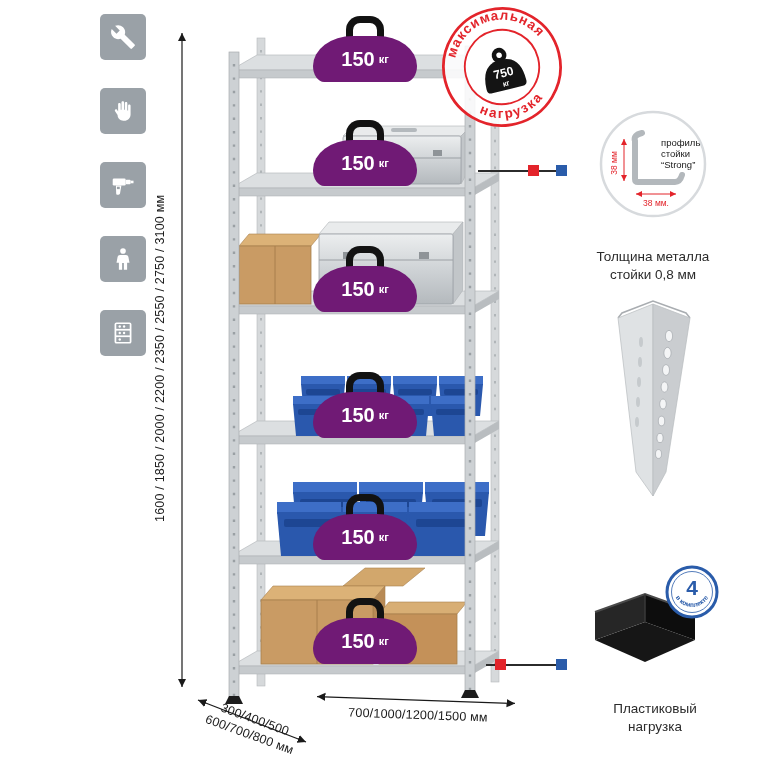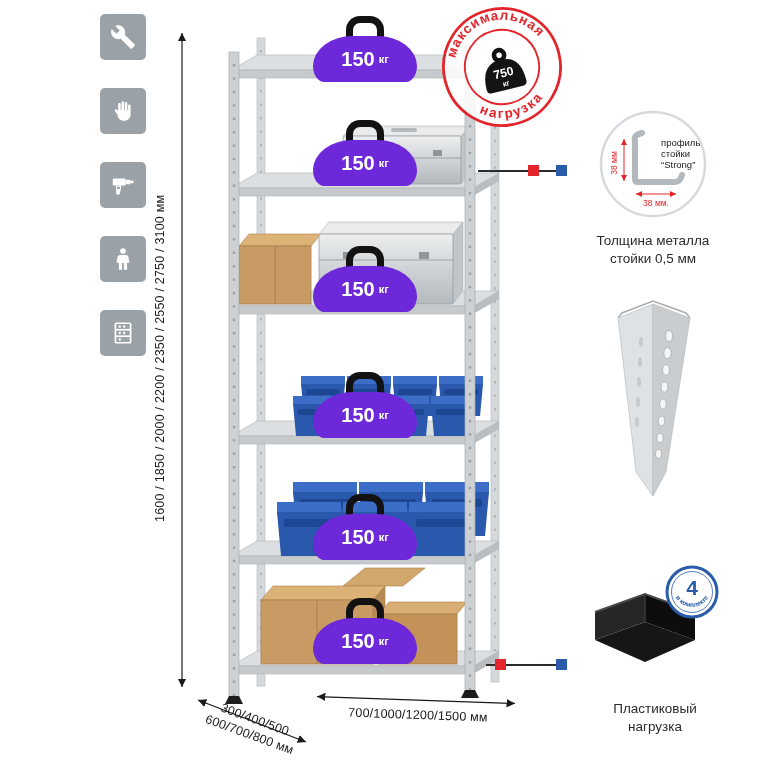--- a/index.html
+++ b/index.html
@@ -10,21 +10,21 @@
   .tile{position:absolute;left:100px;width:46px;height:46px;background:#9aa1a7;border-radius:5px;
         display:flex;align-items:center;justify-content:center;}
   
   .dim-text{position:absolute;font-size:12.5px;color:#1a1a1a;letter-spacing:.2px;}
   .vert-text{left:153px;top:30px;height:656px;width:18px;writing-mode:vertical-rl;
              transform:rotate(180deg);text-align:center;}
   
   .weight{position:absolute;width:104px;text-align:center;z-index:6;}
   .w-handle{width:24px;height:15px;border:7px solid #121212;border-bottom:none;
             border-radius:14px 14px 0 0;margin:0 auto;}
-  .w-body{margin-top:-2px;height:46px;background:#6d28d9;
+  .w-body{margin-top:-2px;height:46px;background:#701a75;
           border-radius:48% 48% 14px 14px / 82% 82% 20px 20px;
           color:#fff;display:flex;align-items:baseline;justify-content:center;gap:4px;
           padding-top:0;box-sizing:border-box;align-items:center;}
   .w-num{font-size:20px;font-weight:bold;}
   .w-unit{font-size:11px;font-weight:bold;}
   
   .sq{position:absolute;width:11px;height:11px;z-index:7;}
   .sq.red{background:#e3242b;}
   .sq.blue{background:#2a5caa;}
   .marker-line{position:absolute;height:2px;background:#2b2b2b;z-index:5;}
@@ -291,23 +291,23 @@
     <circle cx="56" cy="56" r="52" fill="#fff" stroke="#d7dadd" stroke-width="2.5"></circle>
     <path d="M45 25 Q36 27 38 33 L38 71 Q38 74 41 74 L78 74 Q83 74 85 67" fill="none" stroke="#b3b8bc" stroke-width="6" stroke-linecap="round"></path>
     <line x1="27" y1="31" x2="27" y2="73" stroke="#e3242b" stroke-width="1" marker-start="url(#ahr)" marker-end="url(#ahr)"></line>
     <text x="20" y="55" transform="rotate(-90 20 55)" text-anchor="middle" font-size="8.5" fill="#e3242b">38 мм</text>
     <line x1="39" y1="86" x2="79" y2="86" stroke="#e3242b" stroke-width="1" marker-start="url(#ahr)" marker-end="url(#ahr)"></line>
     <text x="59" y="98" text-anchor="middle" font-size="8.5" fill="#e3242b">38 мм.</text>
     <text x="64" y="38" font-size="9.5" fill="#1a1a1a">профиль</text>
     <text x="64" y="49" font-size="9.5" fill="#1a1a1a">стойки</text>
     <text x="64" y="60" font-size="9.5" fill="#1a1a1a">“Strong”</text>
   </svg>
-  <div class="caption" style="left:578px;top:232px">
+  <div class="caption" style="left:578px;top:248px">
     <span>Толщина металла</span><br>
-    <span>стойки 0,5 мм</span>
+    <span>стойки 0,8 мм</span>
   </div>
 
   <svg class="abs" style="left:596px;top:300px" width="115" height="220" viewBox="0 0 115 220">
     <polyline points="22,18 26,13 57,1 90,13 94,18" fill="none" stroke="#a9adb1" stroke-width="1.5"></polyline>
     <polygon points="22,18 57,4 57,196 40,172" fill="#dfe2e4" stroke="#b8bcbf" stroke-width="0.7"></polygon>
     <polygon points="57,4 94,18 70,172 57,196" fill="#cacdd0" stroke="#b8bcbf" stroke-width="0.7"></polygon>
     <g fill="#f4f5f6" stroke="#9aa0a4" stroke-width="0.6">
       <ellipse cx="73" cy="36" rx="3.6" ry="5.6"></ellipse>
         <ellipse cx="71.5" cy="53" rx="3.6" ry="5.6"></ellipse>
       <ellipse cx="70" cy="70" rx="3.5" ry="5.4"></ellipse>

